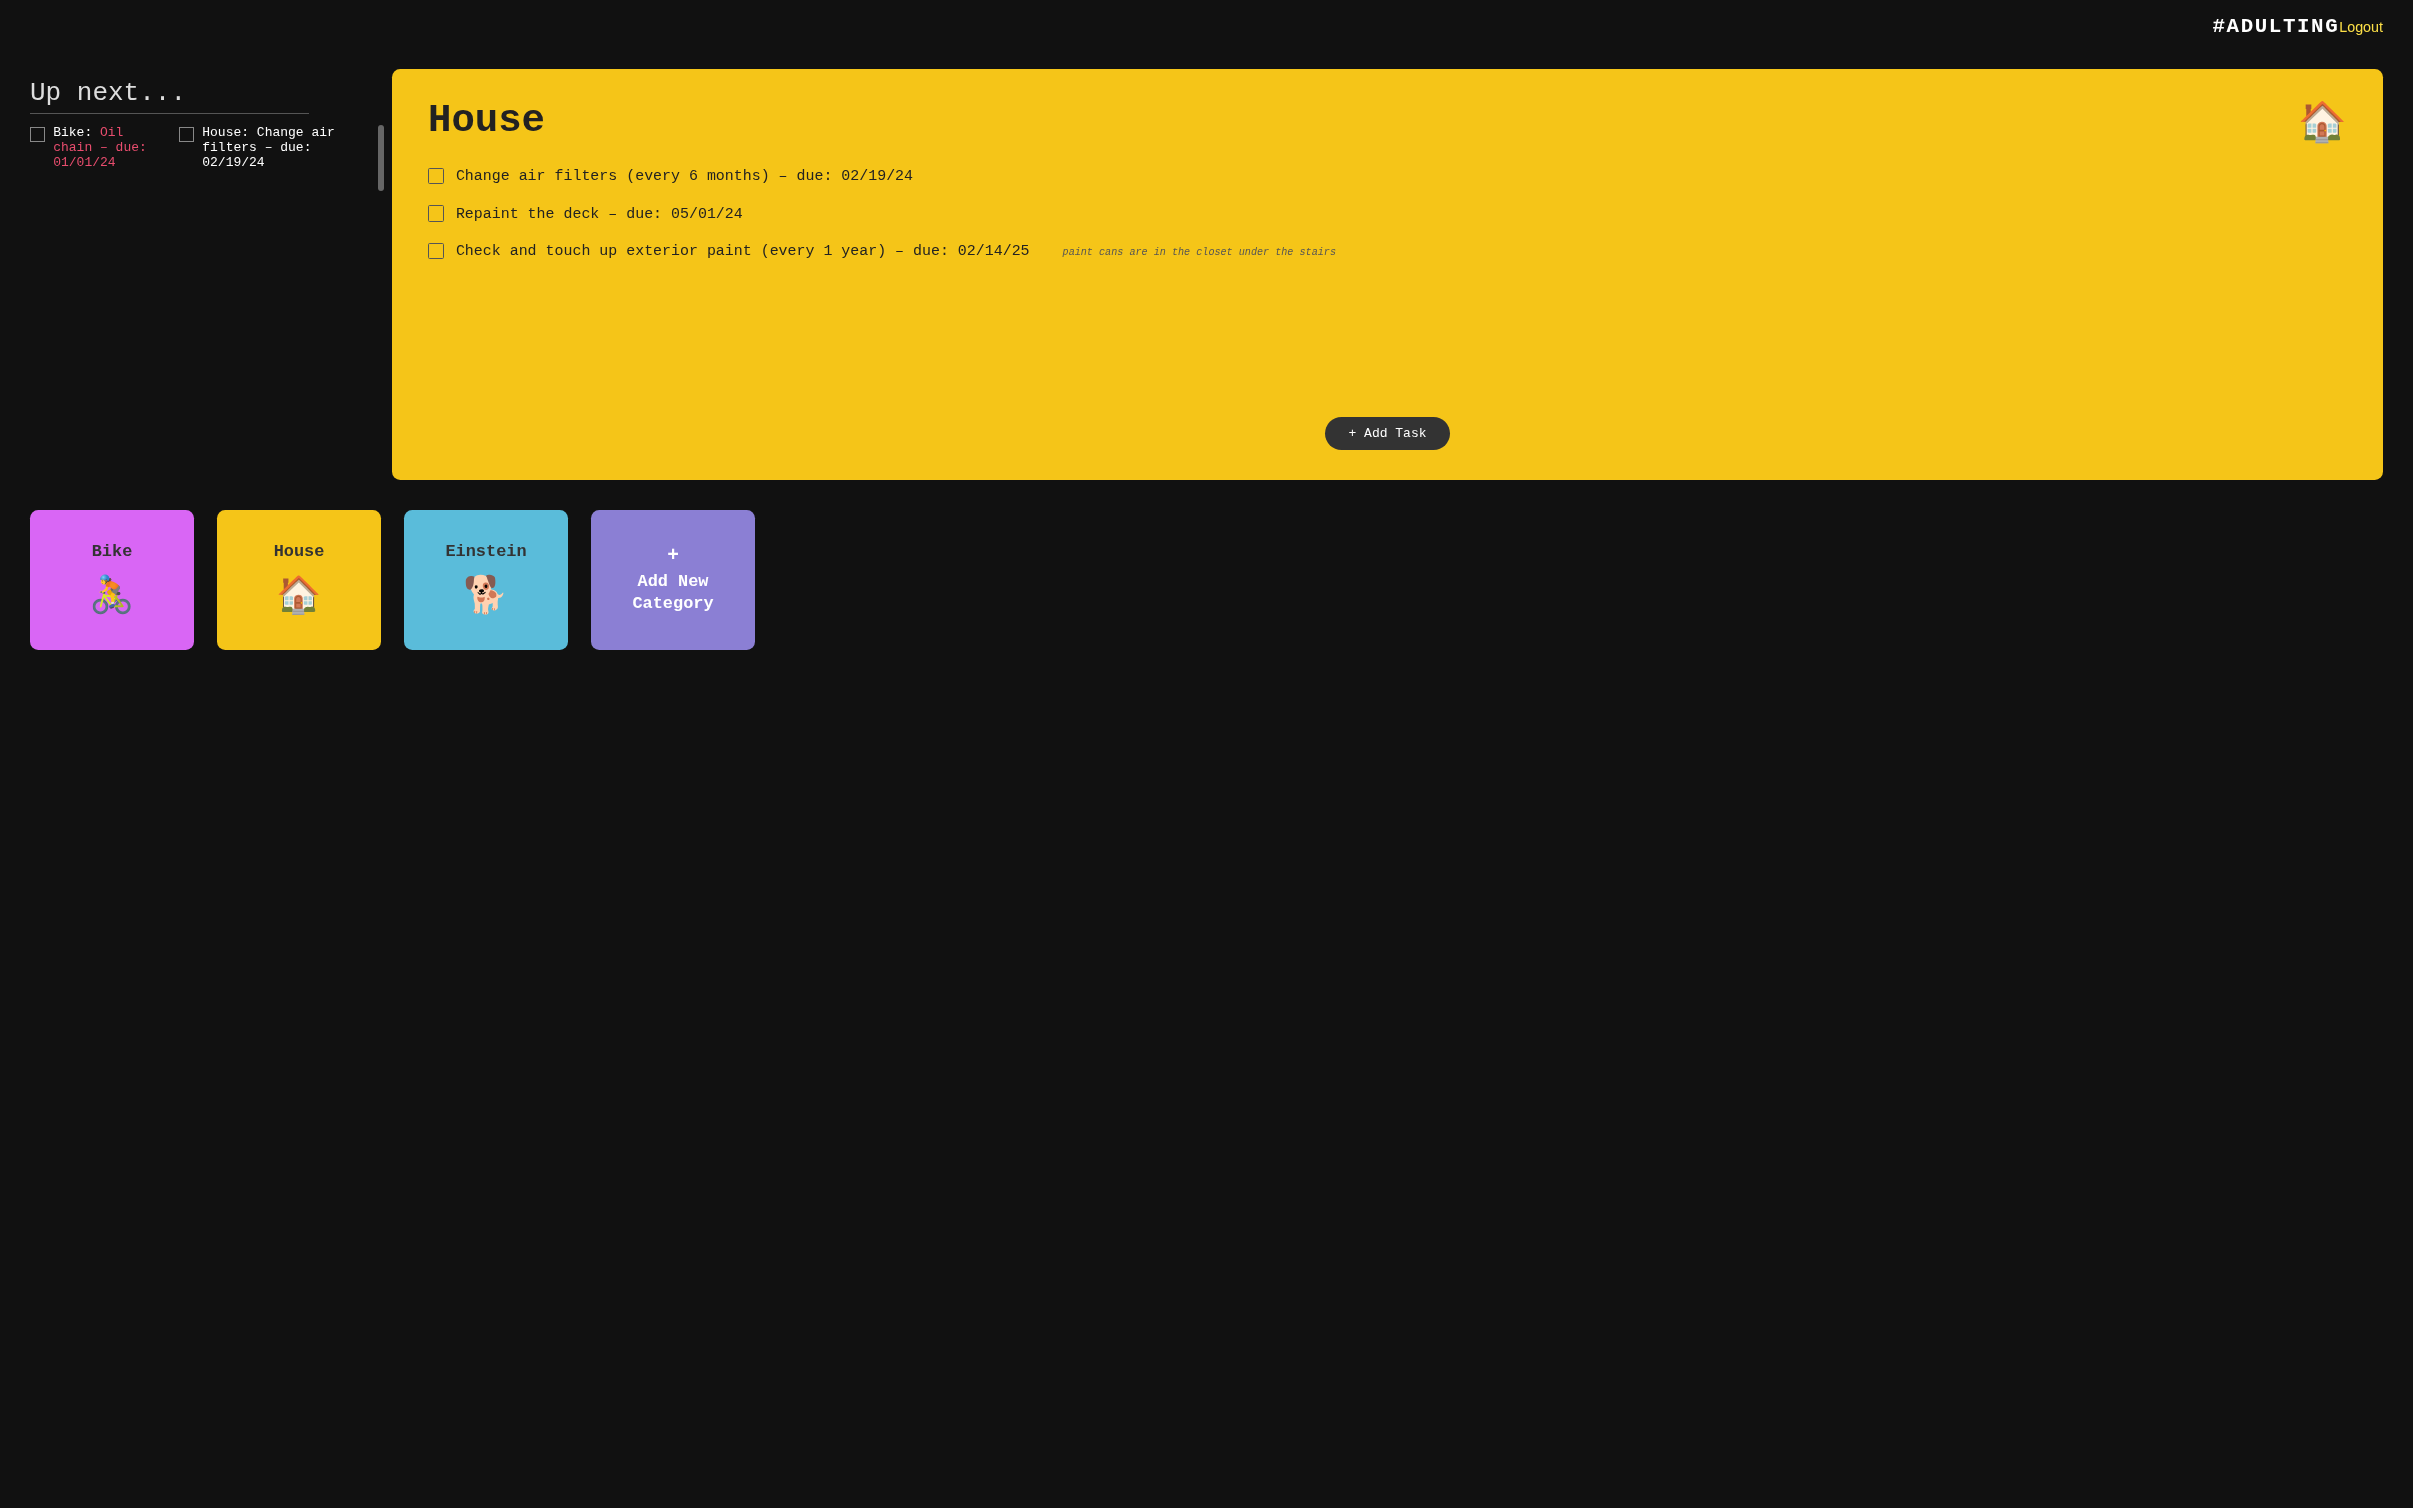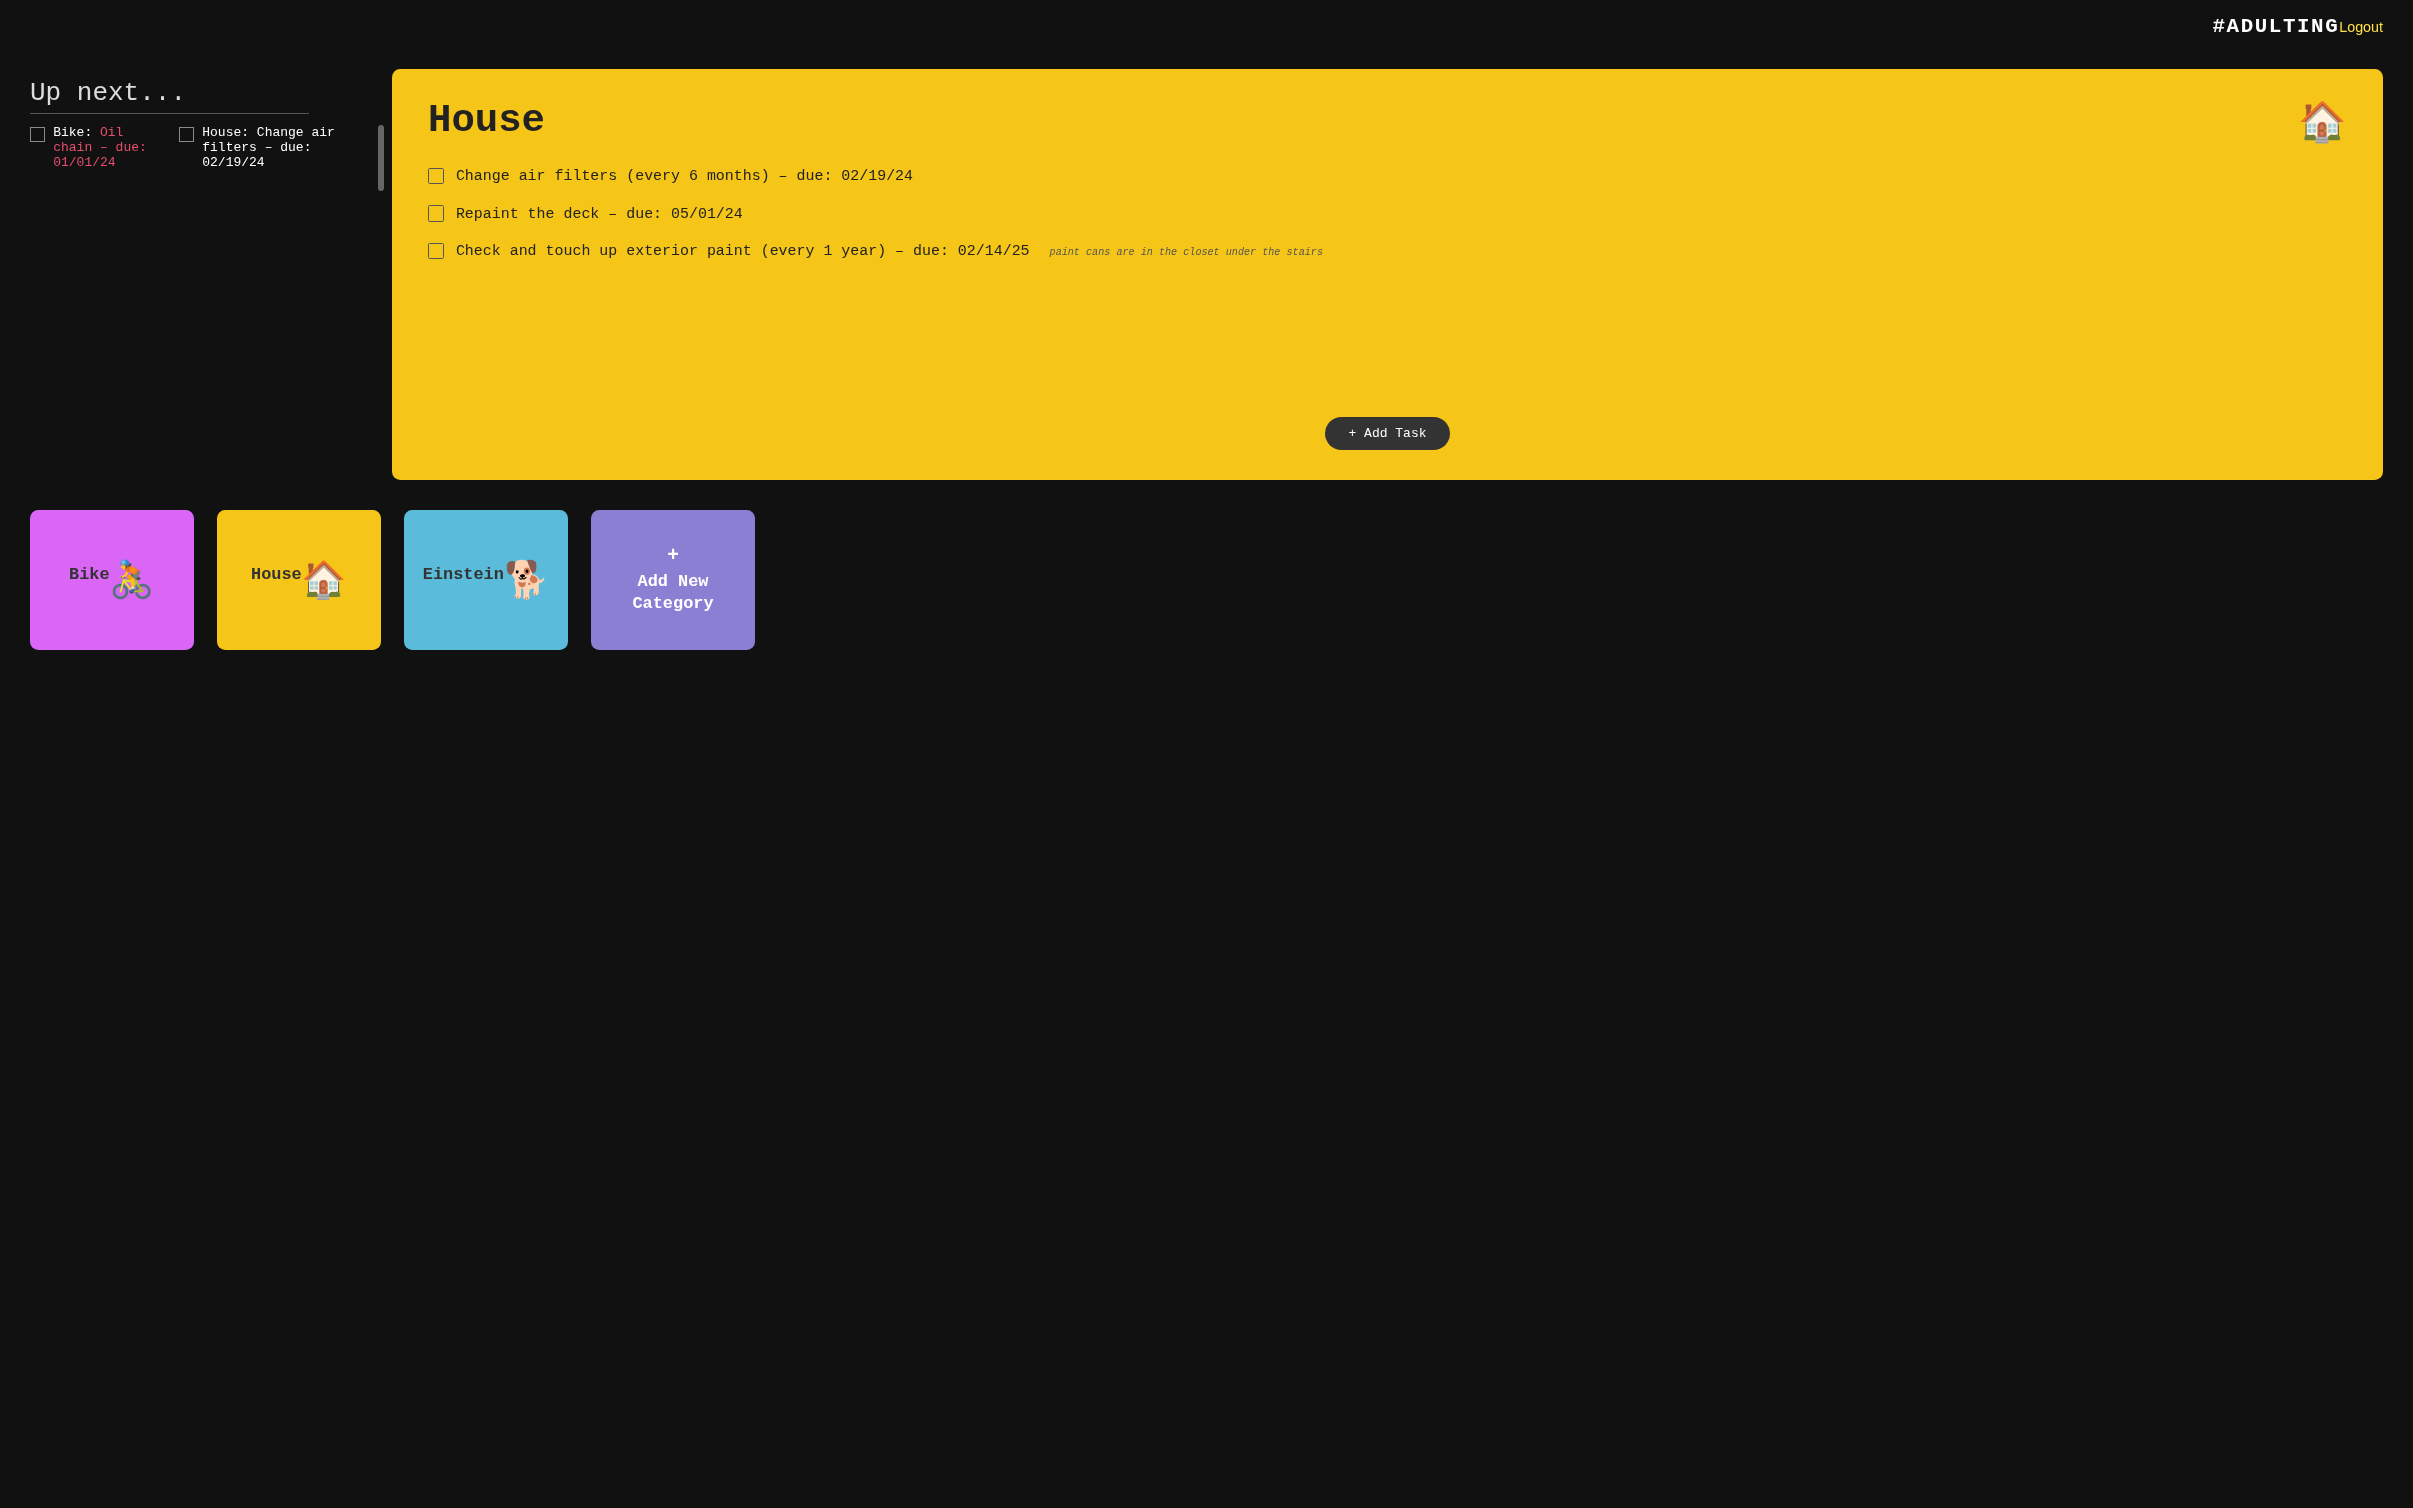--- a/index.html
+++ b/index.html
@@ -149,21 +149,21 @@
       -webkit-appearance: none;
       border-radius: 1.6px;
     }
     .task-text {
       flex: 1;
     }
     .task-note {
       font-size: 0.78rem;
       color: #555;
       font-style: italic;
-      margin-left: 11px;
+      margin-left: 24px;
     }
     .add-task-btn {
       align-self: center;
       margin-top: 23px;
       background: #333;
       color: #fff;
       border: none;
       border-radius: 18px;
       padding: 9px 23px;
       font-size: 1rem;
@@ -179,21 +179,21 @@
       gap: 0;
       padding: 30px 30px 0 30px;
       align-items: flex-start;
       justify-content: flex-start;
     }
     .category-tile {
       width: 164px;
       height: 140px;
       border-radius: 8.2px;
       display: flex;
-      flex-direction: row;
+      flex-direction: column;
       align-items: center;
       justify-content: center;
       margin-right: 23px;
       cursor: pointer;
       position: relative;
     }
     .category-tile-label {
       font-size: 1.3rem;
       font-weight: bold;
       color: #333;

